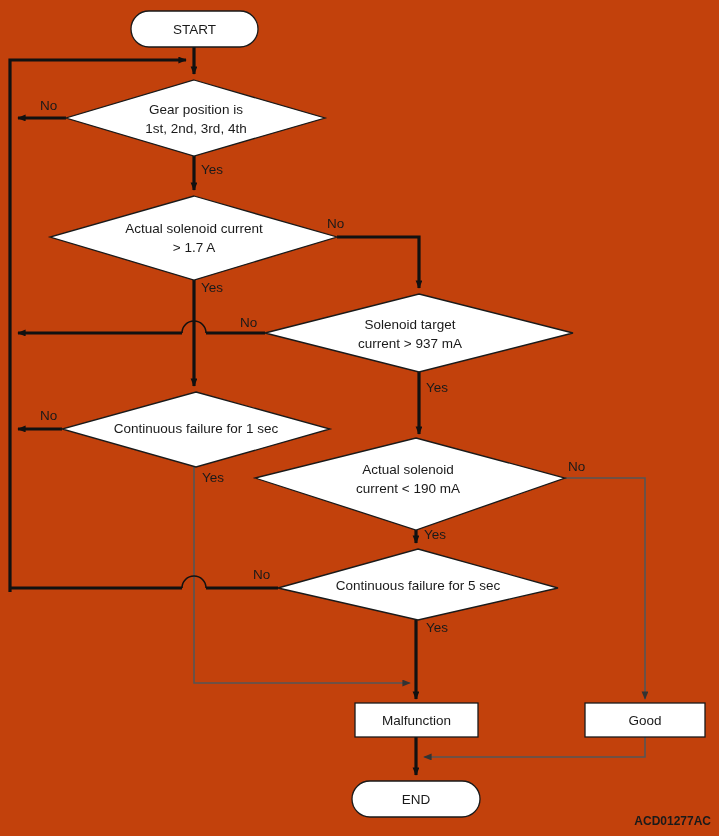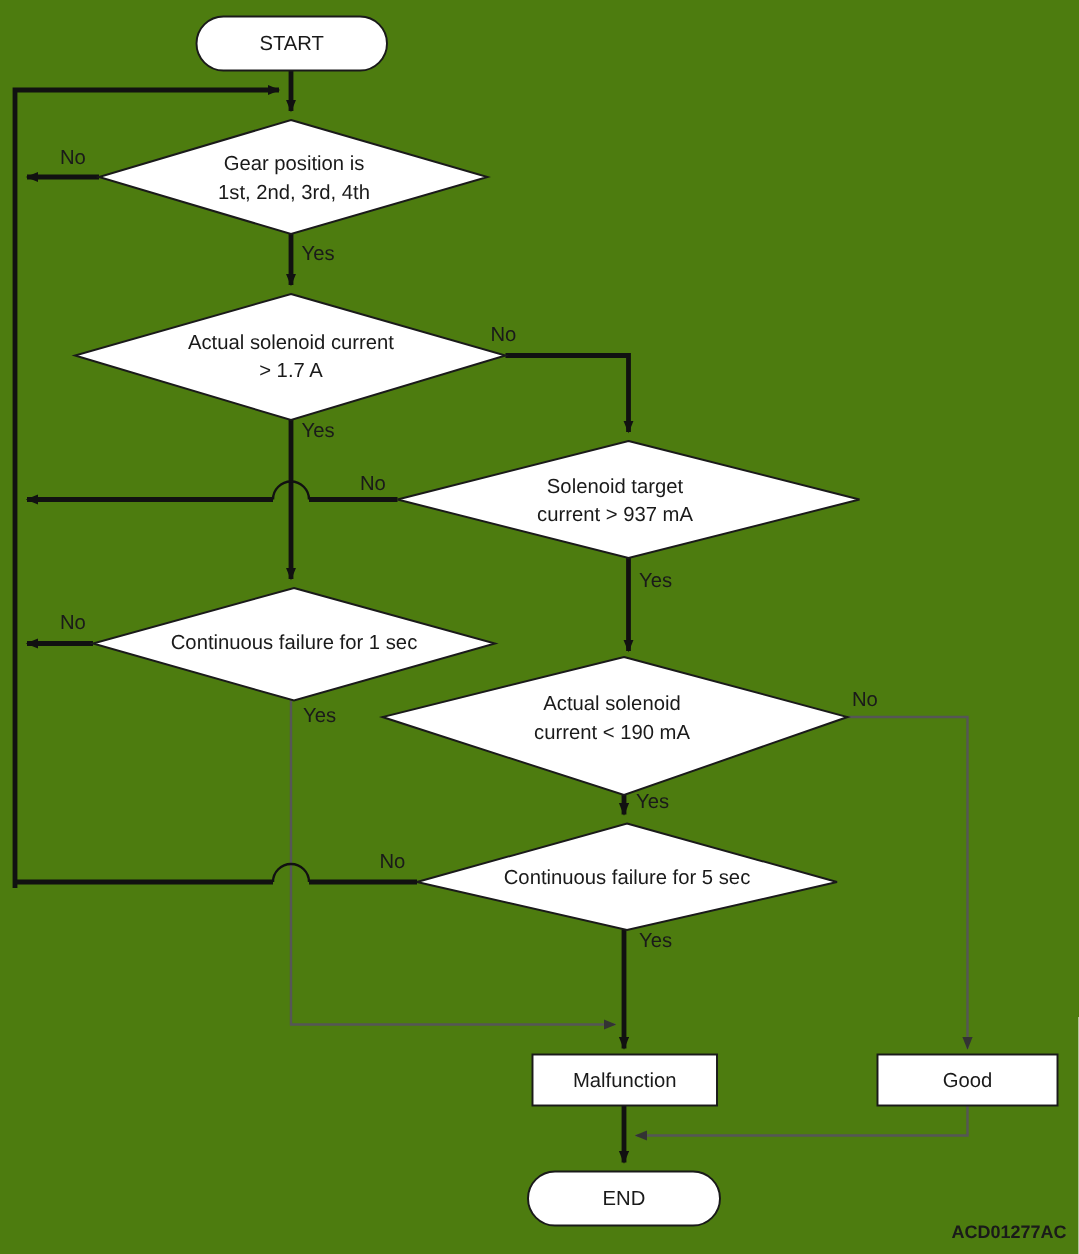--- a/index.html
+++ b/index.html
@@ -7,21 +7,21 @@
     padding: 0;
     background: #ffffff;
   }
   body {
     font-family: "Liberation Sans", sans-serif;
   }
   #flow-root {
     position: relative;
     width: 719px;
     height: 836px;
-    background: #4d7c0f;
+    background: #c2410c;
     overflow: hidden;
   }
   #flow-svg {
     position: absolute;
     left: 0;
     top: 0;
     width: 719px;
     height: 836px;
   }
   .node-text {

